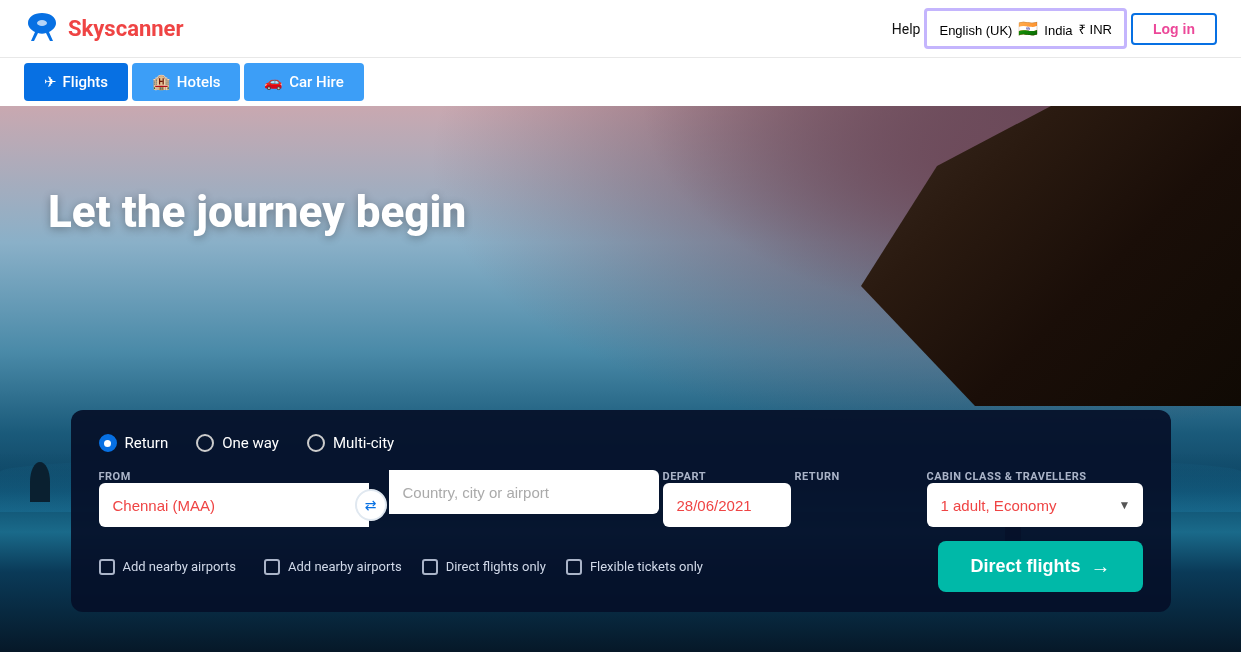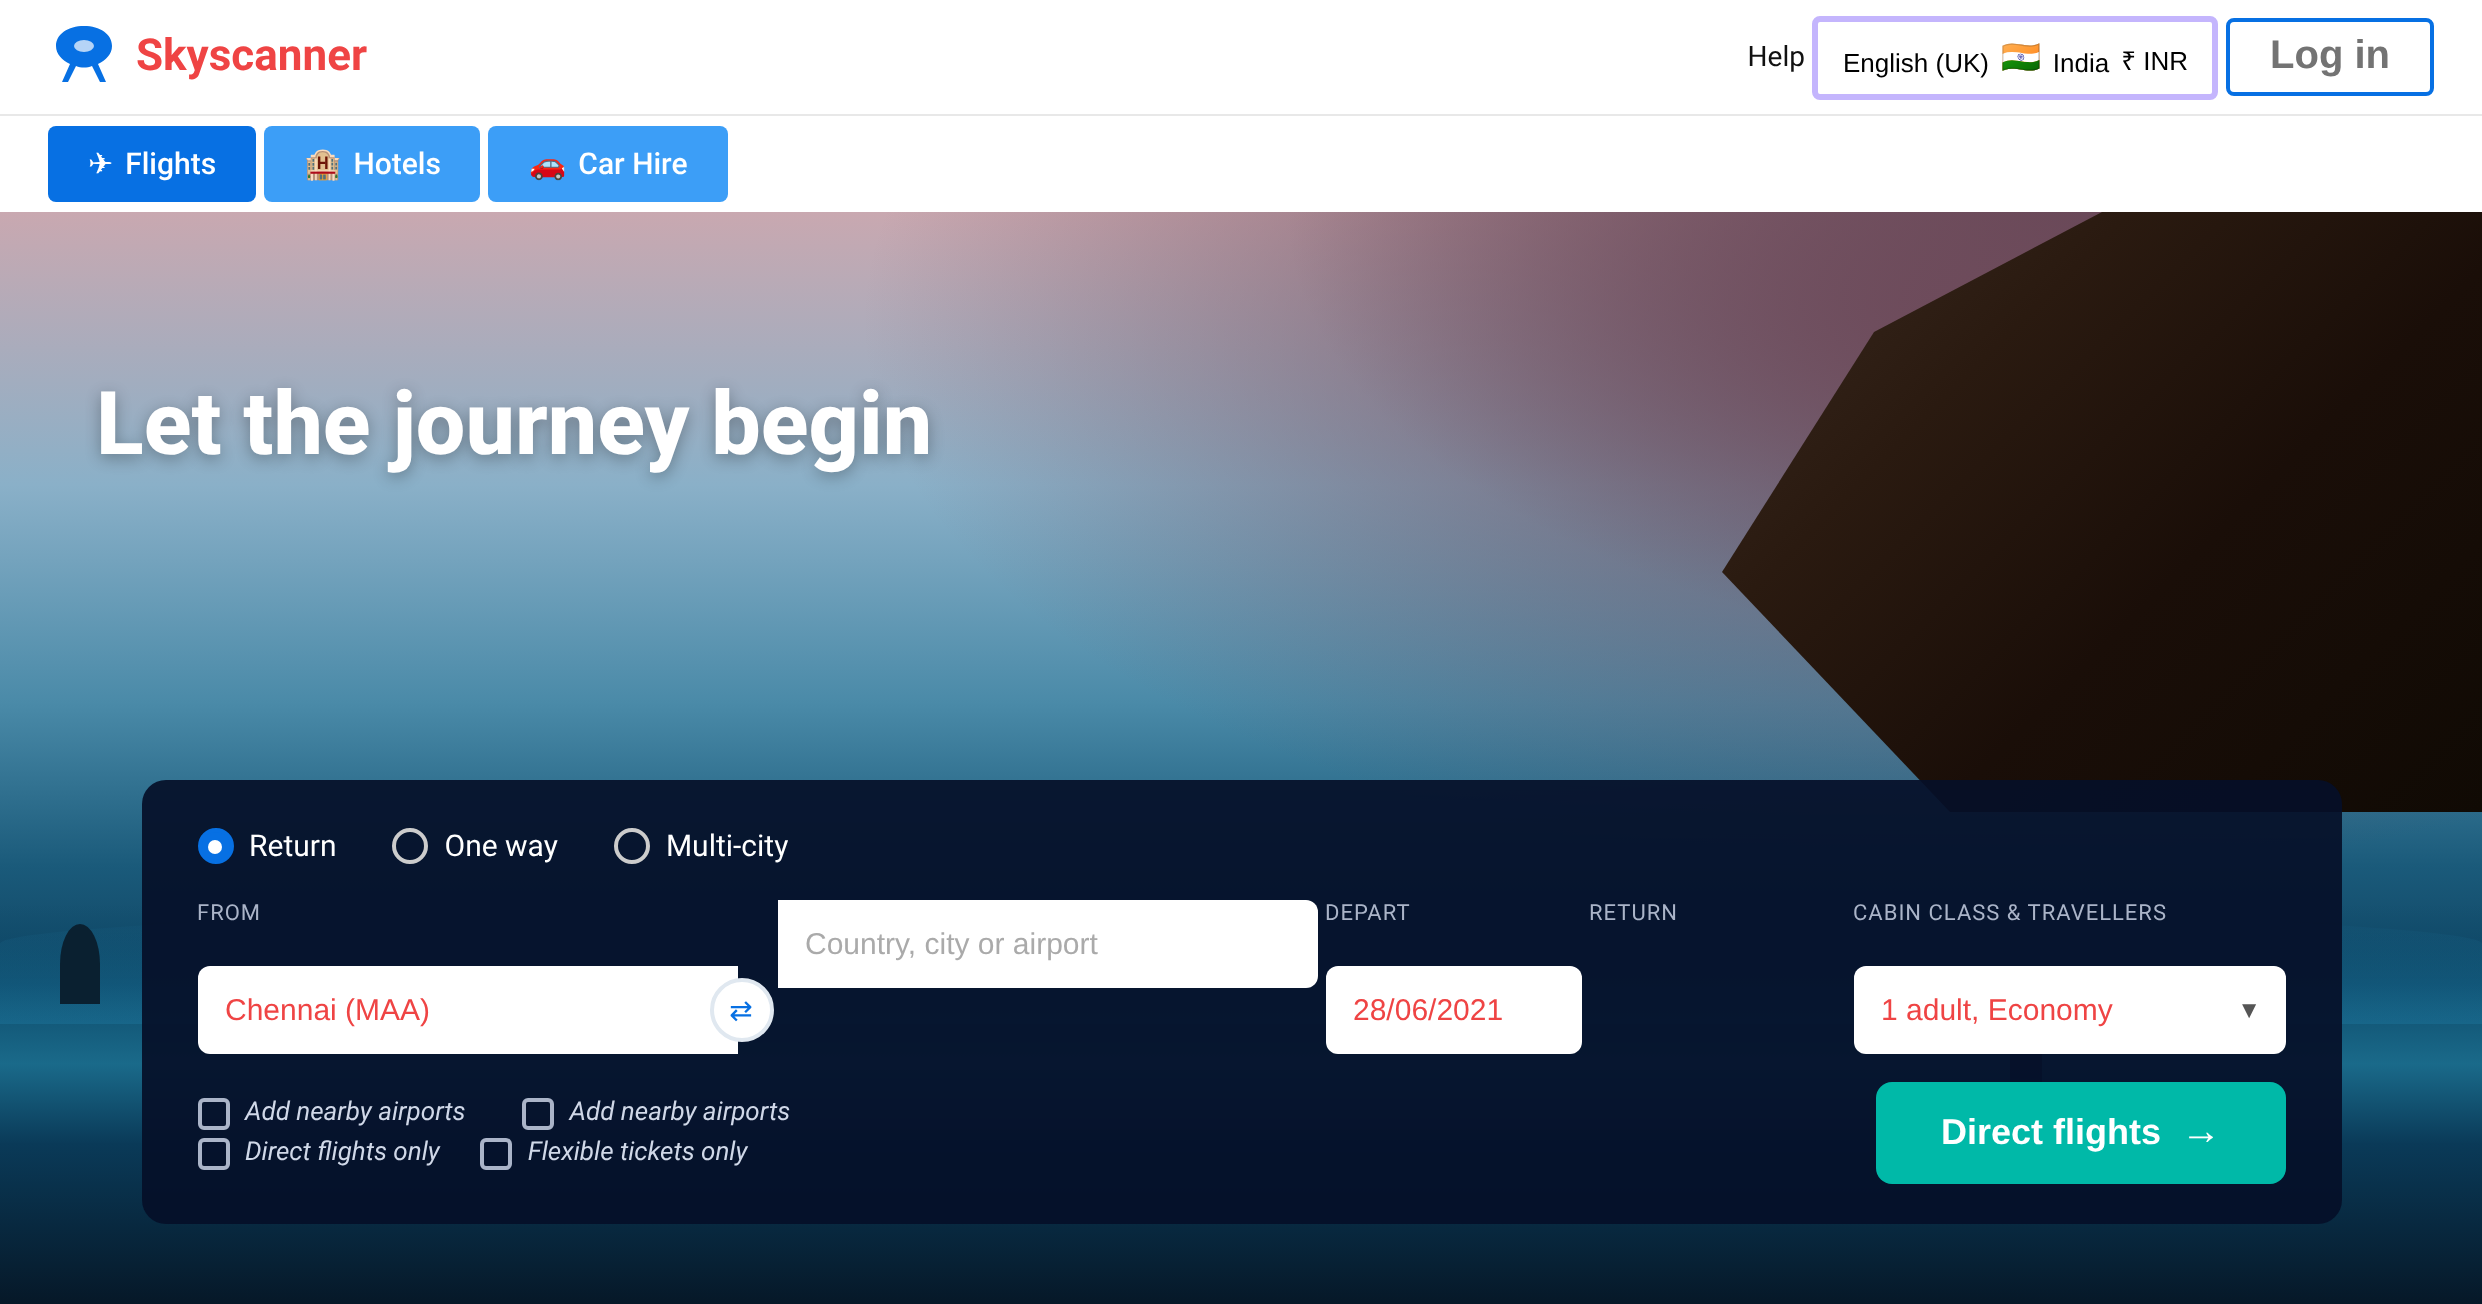--- a/index.html
+++ b/index.html
@@ -52,23 +52,23 @@
       align-items: flex-end;
       gap: 6px;
     }
     .flag-icon {
       font-size: 16px;
     }
     .login-btn {
       border: 2px solid #0770e3;
       border-radius: 4px;
       padding: 6px 20px;
-      font-size: 20px;
+      font-size: 14px;
       font-weight: 600;
-      color: #737373;
+      color: #ec4899;
       background: #fff;
       cursor: pointer;
     }
 
     
     .nav-tabs {
       background: #fff;
       display: flex;
       align-items: center;
       padding: 0 24px;
@@ -256,22 +256,22 @@
       gap: 0;
       margin-bottom: 14px;
     }
     .field-group {
       display: flex;
       flex-direction: column;
     }
     .field-label {
       color: #aab4c8;
       font-size: 11px;
-      font-weight: 400;
-      margin-bottom: 20px;
+      font-weight: 700;
+      margin-bottom: 0;
       text-transform: uppercase;
       letter-spacing: 0.5px;
     }
     .field-input {
       background: #fff;
       border: none;
       border-radius: 6px;
       padding: 10px 14px;
       font-size: 15px;
       color: #ef4444;
@@ -342,23 +342,22 @@
     }
 
     
     .options-row {
       display: flex;
       align-items: center;
       justify-content: space-between;
     }
     .options-left {
       display: flex;
-      flex-direction: column;
-      gap: 4px;
-      font-style: italic;
+      flex-direction: row;
+      gap: 20px;
     }
     .nearby-row {
       display: flex;
       align-items: center;
       gap: 28px;
     }
     .checkbox-label {
       display: flex;
       align-items: center;
       gap: 8px;

